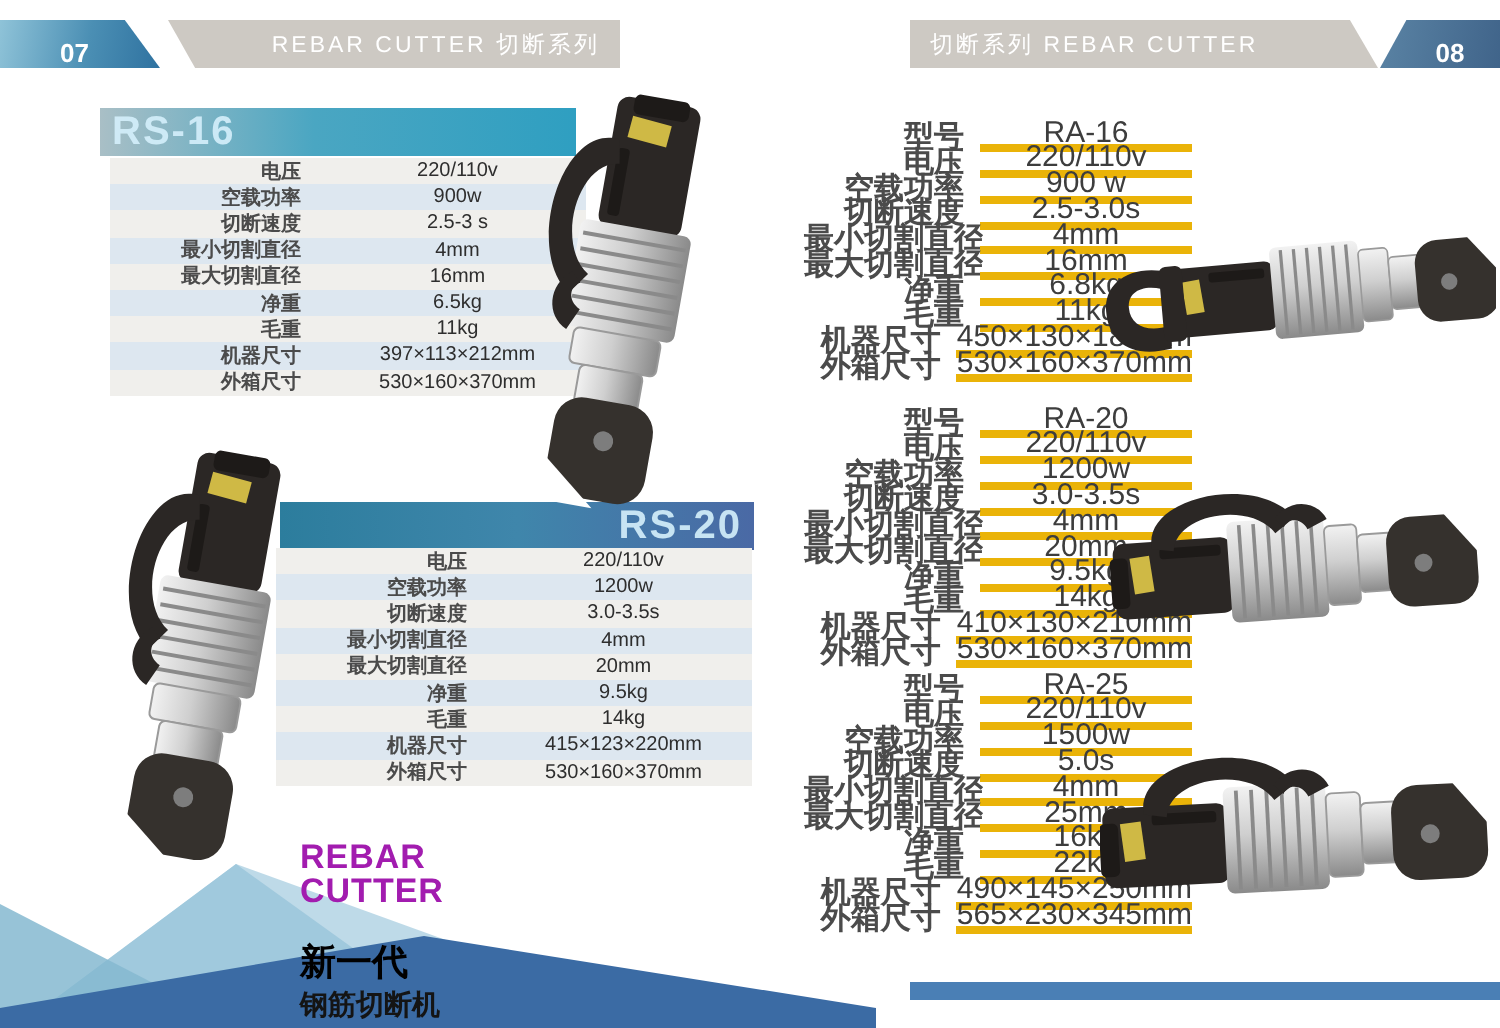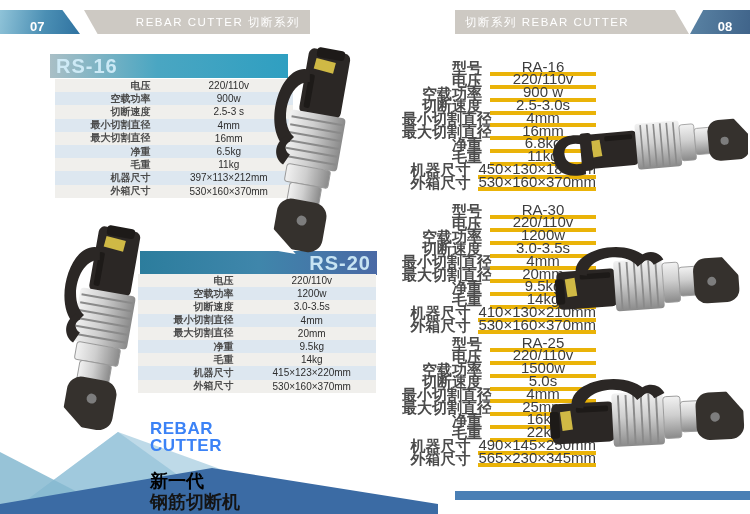--- a/index.html
+++ b/index.html
@@ -57,23 +57,23 @@
   .photo { position:absolute; }
   .photo-rs16 { left:222px; top:38px;  width:175px; height:218px; }
   .photo-rs20 { left:8px;   top:220px; width:190px; height:210px; }
   .photo-ra16 { left:548px; top:88px;  width:200px; height:110px; }
   .photo-ra20 { left:550px; top:212px; width:198px; height:118px; }
   .photo-ra25 { left:550px; top:342px; width:198px; height:126px; }
 
   
   .deco-bl { position:absolute; left:0; top:418px; width:445px; height:96px; }
   .brand { position:absolute; left:150px; top:420px; }
-  .brand-en { font-size:17px; line-height:17px; font-weight:800; letter-spacing:0.5px; color:#3b82f6; }
+  .brand-en { font-size:17px; line-height:17px; font-weight:800; letter-spacing:0.5px; color:#a21caf; }
   .brand-cn1 { margin-top:17px; font-size:18px; line-height:21px; font-weight:bold; color:#000000; }
-  .brand-cn2 { font-size:18px; line-height:21px; font-weight:bold; color:#141414; }
+  .brand-cn2 { font-size:14px; line-height:21px; font-weight:bold; color:#141414; }
 
   .bottom-bar-right { position:absolute; left:455px; top:491px; width:295px; height:9px; background:#4a7fb5; }
 </style>
 </head>
 <body>
 
 <svg width="0" height="0" style="position:absolute" aria-hidden="true">
   <defs>
     <linearGradient id="gradSilver" x1="0" y1="0" x2="0" y2="1">
       <stop offset="0" stop-color="#f2f2f2"></stop>
@@ -251,21 +251,21 @@
         <span class="spec-value">450×130×180mm</span>
       </div>
       <div class="spec-row">
         <span class="spec-label">外箱尺寸</span>
         <span class="spec-value">530×160×370mm</span>
       </div>
     </div>
   <div class="spec-table right-table ra20table">
       <div class="spec-row">
         <span class="spec-label">型号</span>
-        <span class="spec-value">RA-30</span>
+        <span class="spec-value">RA-20</span>
       </div>
       <div class="spec-row">
         <span class="spec-label">电压</span>
         <span class="spec-value">220/110v</span>
       </div>
       <div class="spec-row">
         <span class="spec-label">空载功率</span>
         <span class="spec-value">1200w</span>
       </div>
       <div class="spec-row">

